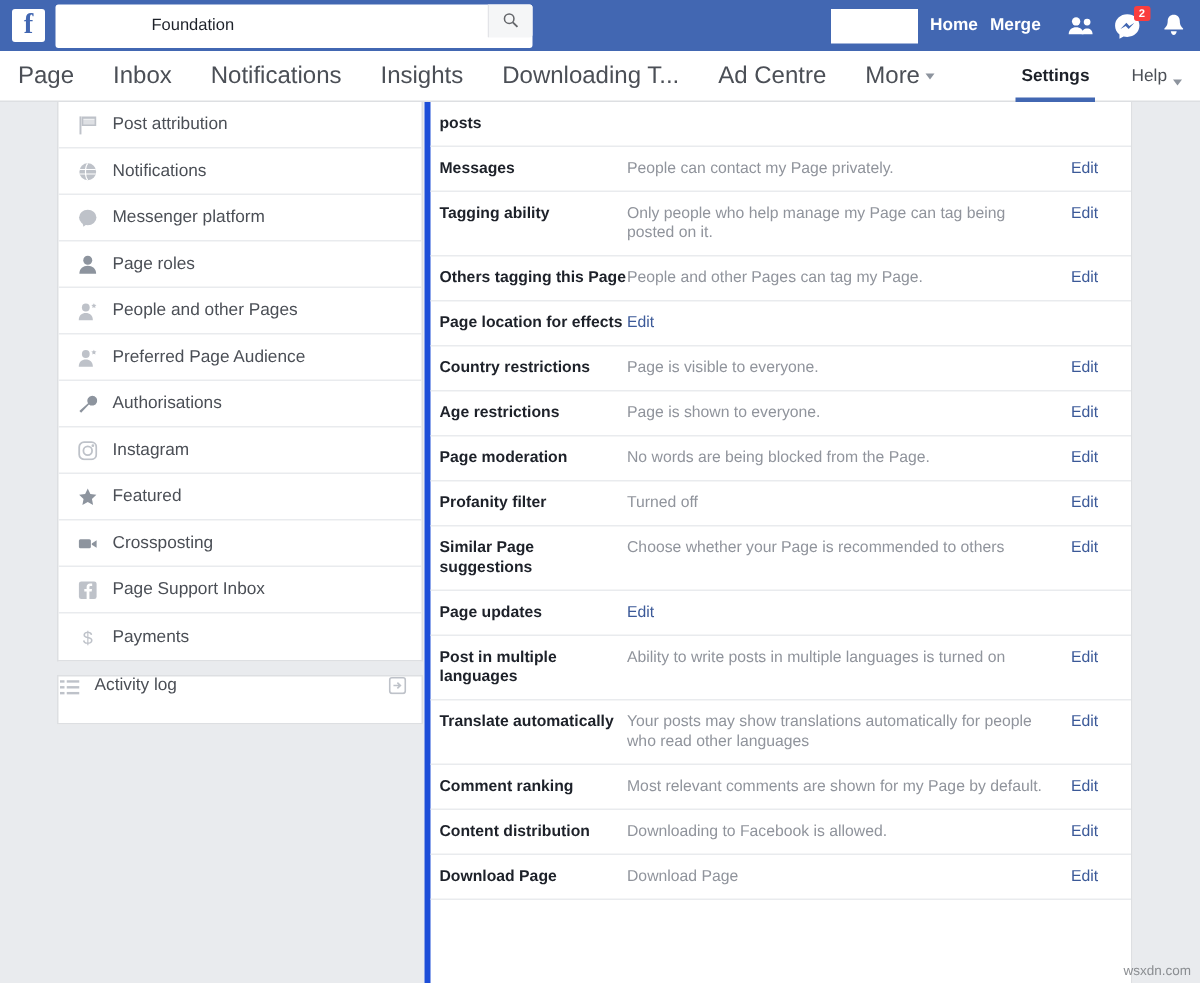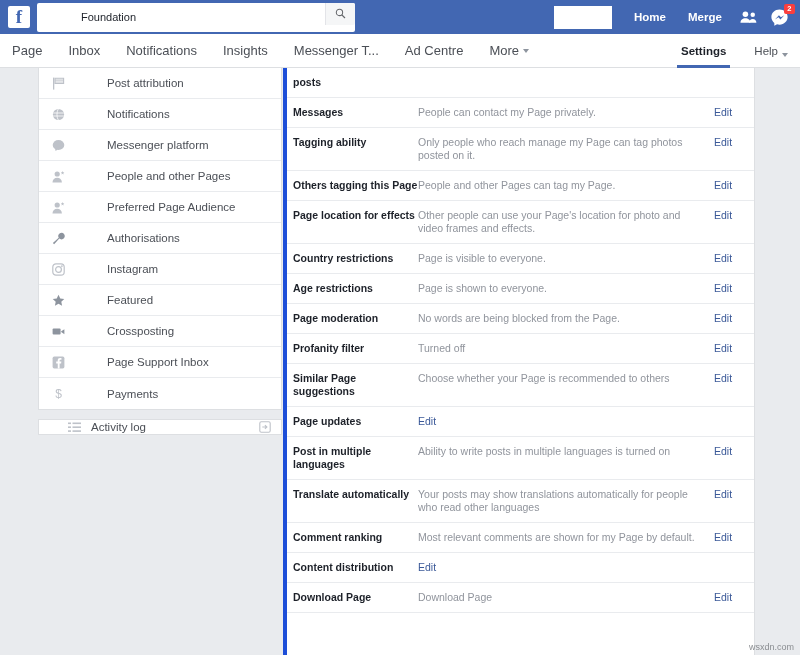--- a/index.html
+++ b/index.html
@@ -23,20 +23,21 @@
     font-weight: bold; font-size: 19px;
     font-family: "Liberation Serif", serif;
     text-align: center; line-height: 21px;
     border-radius: 2px; flex: none;
   }
   .search-wrap {
     margin-left: 7px; width: 318px; height: 29px;
     background: #fff; border-radius: 2px;
     display: flex; align-items: center; flex: none;
     position: relative;
+    padding-left: 20px;
   }
   .search-input {
     border: none; outline: none; background: transparent;
     font-size: 11px; color: #1d2129; height: 20px;
     padding-left: 44px; width: 270px;
     font-family: "Liberation Sans", sans-serif;
   }
   .search-btn {
     position: absolute; right: 0; top: 0;
     width: 30px; height: 22px;
@@ -44,21 +45,21 @@
     border-left: 1px solid #e3e4e8;
     border-radius: 0 2px 2px 0;
     display: flex; align-items: center; justify-content: center;
   }
   .profile-blank {
     margin-left: 199px; width: 58px; height: 23px;
     background: #fff; flex: none;
   }
   .top-link {
     color: #fff; font-size: 11.5px; font-weight: bold;
-    margin-left: 22px; white-space: nowrap;
+    margin-left: 8px; white-space: nowrap;
   }
   .top-icons { display: flex; align-items: center; margin-left: 18px; }
   .top-icon {
     position: relative; margin-right: 14px;
     width: 17px; height: 17px;
     display: flex; align-items: center; justify-content: center;
   }
   .badge {
     position: absolute; top: -5px; right: -7px;
     background: #fa3e3e; color: #fff;
@@ -70,21 +71,21 @@
 
   
   .navbar {
     position: absolute; top: 34px; left: 0;
     width: 800px; height: 34px;
     background: #fff;
     border-bottom: 1px solid #dddfe2;
     display: flex; align-items: center;
   }
   .nav-item {
-    font-size: 13px; color: #4b4f56;
+    font-size: 16px; color: #4b4f56;
     margin-left: 26px; white-space: nowrap;
     display: flex; align-items: center; gap: 4px;
     height: 34px; line-height: 34px;
   }
   .nav-item:first-child { margin-left: 12px; }
   .nav-right { margin-left: auto; display: flex; align-items: center; }
   .nav-settings {
     font-size: 11.5px; font-weight: bold; color: #1d2129;
     position: relative; height: 34px; line-height: 34px;
     padding: 0 6px;
@@ -121,37 +122,37 @@
   }
   .side-card {
     background: #fff;
     border: 1px solid #dddfe2;
     border-top: none;
   }
   .side-item {
     display: flex; align-items: center;
     height: 31px; padding-left: 12px;
     border-bottom: 1px solid #e9ebee;
-    font-size: 11.5px; color: #4b4f56; gap: 32px;
+    font-size: 11.5px; color: #4b4f56;
   }
   .side-item:last-child { border-bottom: none; }
   .side-ico {
     width: 15px; height: 15px; margin-right: 9px;
     flex: none; display: flex;
     align-items: center; justify-content: center;
     color: #bec2c9;
   }
   .side-card-2 {
     background: #fff;
     border: 1px solid #dddfe2;
     margin-top: 9px;
   }
   .side-item-act {
-    display: flex; align-items: center;
-    height: 14px; padding: 0 10px 0 28px;
+    display: flex; 
+    height: 31px; padding: 0 10px 0 0;
     font-size: 11.5px; color: #4b4f56;
   }
   .act-right { margin-left: auto; color: #bec2c9; display: flex; }
 
   
   .main-card {
     position: absolute; left: 283px; top: 0;
     width: 472px;
     background: #fff;
     border-left: 4px solid #1d4ed8;
@@ -232,21 +233,21 @@
     </div>
 
   </div>
 </div>
 
 <div class="navbar">
   <div class="nav-item">Page</div>
   <div class="nav-item">Inbox</div>
   <div class="nav-item">Notifications</div>
   <div class="nav-item">Insights</div>
-  <div class="nav-item">Messenger T...</div>
+  <div class="nav-item">Downloading T...</div>
   <div class="nav-item">Ad Centre</div>
   <div class="nav-item">
     <span>More</span>
     <span class="caret-grey"></span>
   </div>
 
   <div class="nav-right">
     <div class="nav-settings">Settings</div>
     <div class="nav-help">
       <span>Help</span>
@@ -279,20 +280,29 @@
           <span>Notifications</span>
         </div>
         <div class="side-item">
           <span class="side-ico">
             <svg width="13" height="13" viewBox="0 0 13 13">
               <ellipse cx="6.5" cy="6" rx="5.8" ry="5.1" fill="#bec2c9"></ellipse>
               <path d="M3 9.5l0.6 2.6 2.4-1.8z" fill="#bec2c9"></path>
             </svg>
           </span>
           <span>Messenger platform</span>
+        </div>
+        <div class="side-item">
+          <span class="side-ico">
+            <svg width="13" height="13" viewBox="0 0 13 13">
+              <circle cx="6.5" cy="3.5" r="3" fill="#8d949e"></circle>
+              <path d="M0.9 12.5c0-3.6 2.5-5.4 5.6-5.4s5.6 1.8 5.6 5.4z" fill="#8d949e"></path>
+            </svg>
+          </span>
+          <span>Page roles</span>
         </div>
         <div class="side-item">
           <span class="side-ico">
             <svg width="13" height="13" viewBox="0 0 13 13">
               <circle cx="5.2" cy="4" r="2.6" fill="#bec2c9"></circle>
               <path d="M0.5 12.5c0-3.2 2.1-4.8 4.7-4.8s4.7 1.6 4.7 4.8z" fill="#bec2c9"></path>
               <path d="M10.6 1.1l0.5 1.1 1.2 0.15-0.9 0.85 0.23 1.2-1.05-0.6-1.05 0.6 0.23-1.2-0.9-0.85 1.2-0.15z" fill="#bec2c9"></path>
             </svg>
           </span>
           <span>People and other Pages</span>
@@ -388,31 +398,30 @@
         <div class="row-label">posts</div>
         <div class="row-edit"></div>
       </div>
       <div class="row">
         <div class="row-label">Messages</div>
         <div class="row-desc">People can contact my Page privately.</div>
         <div class="row-edit">Edit</div>
       </div>
       <div class="row">
         <div class="row-label">Tagging ability</div>
-        <div class="row-desc">Only people who reach manage my Page can tag photos posted on it.</div>
+        <div class="row-desc">Only people who help manage my Page can tag being posted on it.</div>
         <div class="row-edit">Edit</div>
       </div>
       <div class="row">
         <div class="row-label">Others tagging this Page</div>
         <div class="row-desc">People and other Pages can tag my Page.</div>
         <div class="row-edit">Edit</div>
       </div>
       <div class="row">
         <div class="row-label">Page location for effects</div>
-        <div class="row-desc">Other people can use your Page's location for photo and video frames and effects.</div>
         <div class="row-edit">Edit</div>
       </div>
       <div class="row">
         <div class="row-label">Country restrictions</div>
         <div class="row-desc">Page is visible to everyone.</div>
         <div class="row-edit">Edit</div>
       </div>
       <div class="row">
         <div class="row-label">Age restrictions</div>
         <div class="row-desc">Page is shown to everyone.</div>
@@ -447,20 +456,21 @@
         <div class="row-desc">Your posts may show translations automatically for people who read other languages</div>
         <div class="row-edit">Edit</div>
       </div>
       <div class="row">
         <div class="row-label">Comment ranking</div>
         <div class="row-desc">Most relevant comments are shown for my Page by default.</div>
         <div class="row-edit">Edit</div>
       </div>
       <div class="row">
         <div class="row-label">Content distribution</div>
+        <div class="row-desc">Downloading to Facebook is allowed.</div>
         <div class="row-edit">Edit</div>
       </div>
       <div class="row">
         <div class="row-label">Download Page</div>
         <div class="row-desc">Download Page</div>
         <div class="row-edit">Edit</div>
       </div>
       <div class="row">
         <div class="row-label">Merge Pages</div>
         <div class="row-desc">Merge duplicate Pages</div>

